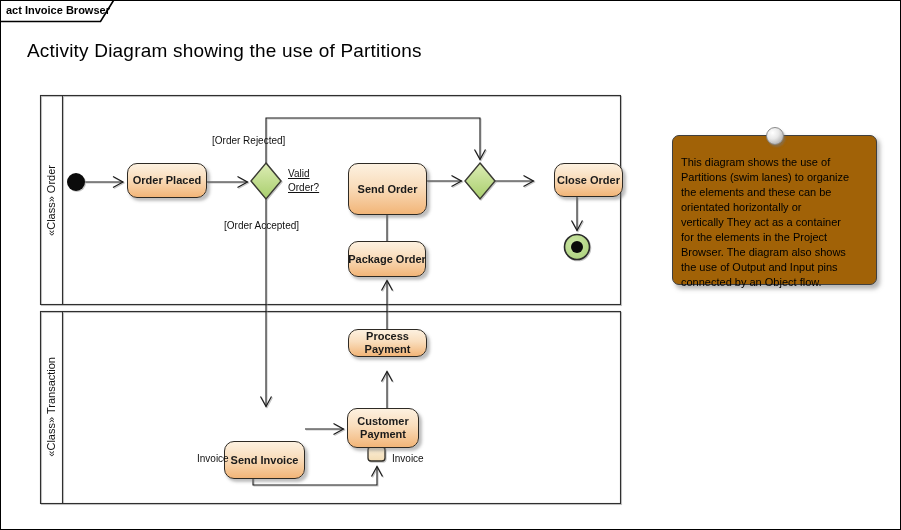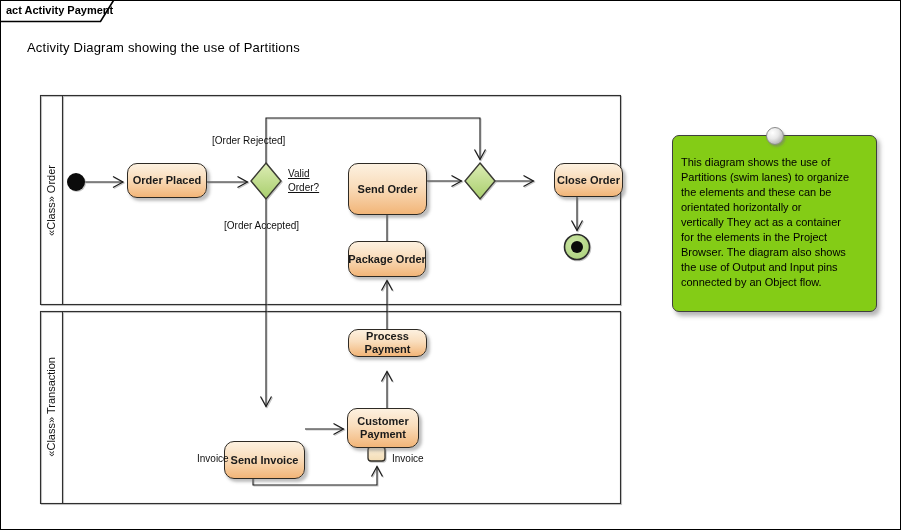--- a/index.html
+++ b/index.html
@@ -5,40 +5,40 @@
   html,body{margin:0;padding:0;background:#fff;}
   .screen{
     position:relative;width:901px;height:530px;background:#ffffff;
     font-family:"Liberation Sans","DejaVu Sans",sans-serif;overflow:hidden;
   }
   .layer{position:absolute;left:0;top:0;}
   .tab-text{
     position:absolute;left:6px;top:4px;font-size:11px;font-weight:bold;color:#000;
   }
   .title{
-    position:absolute;left:27px;top:40px;font-size:13px;color:#000;letter-spacing:.2px;
+    position:absolute;left:27px;top:40px;font-size:19px;color:#000;letter-spacing:.2px;
   }
   .lane-label{
     position:absolute;width:22px;display:flex;align-items:center;justify-content:center;
     font-size:11px;color:#111;
   }
   .lane-label span{writing-mode:vertical-rl;transform:rotate(180deg);white-space:nowrap;}
   .node{
     position:absolute;display:flex;align-items:center;justify-content:center;text-align:center;
     background:linear-gradient(180deg,#FDF1E0 0%,#F9DDBC 45%,#F2B578 100%);
     border:1.5px solid #2e2a24;border-radius:10px;
     font-size:11px;font-weight:bold;color:#1a1a1a;line-height:13px;padding:1px;
     box-shadow:2.5px 3px 3px rgba(110,110,110,.45);
     box-sizing:border-box;
   }
   .one-line{white-space:nowrap;}
   .edge-label{position:absolute;font-size:10px;color:#111;white-space:pre-line;line-height:14px;}
   .note{
-    position:absolute;left:672px;top:135px;width:205px;height:177px;box-sizing:border-box;
-    background:#84cc16;border:1px solid #3f3f3f;border-radius:7px;
+    position:absolute;left:672px;top:135px;width:205px;height:150px;box-sizing:border-box;
+    background:#a16207;border:1px solid #3f3f3f;border-radius:7px;
     box-shadow:3px 3.5px 4px rgba(110,110,110,.5);
   }
   .note-text{
     position:absolute;left:8px;top:19px;right:4px;font-size:11px;line-height:15px;color:#000;
     white-space:pre-line;
   }
   .ball{
     position:absolute;left:calc(50% - 9px);top:-9px;width:18px;height:18px;border-radius:50%;
     background:radial-gradient(circle at 35% 30%,#ffffff 0%,#e8e8e8 40%,#b9b9b9 75%,#9a9a9a 100%);
     border:1px solid #8a8a8a;box-shadow:1.5px 2px 2px rgba(120,120,120,.5);
@@ -103,21 +103,21 @@
 
     <g class="struct">
       <circle cx="577" cy="247" r="12.5" fill="url(#gradFinal)" stroke="#2b2b2b" stroke-width="1.6"></circle>
       <circle cx="577" cy="247" r="6" fill="#0b0b0b"></circle>
     </g>
 
     <rect x="245" y="447" width="17" height="16" rx="3" fill="url(#gradPin)" stroke="#33302a" stroke-width="1.3" class="struct"></rect>
     <rect x="368" y="447" width="17" height="14" rx="3" fill="url(#gradPin)" stroke="#33302a" stroke-width="1.3" class="struct"></rect>
   </svg>
 
-  <div class="tab-text">act Activity Payment</div>
+  <div class="tab-text">act Invoice Browser</div>
   <div class="title">Activity Diagram showing the use of Partitions</div>
 
   <div class="lane-label" style="left:40px;top:95px;height:210px;">
     <span>«Class» Order</span>
   </div>
   <div class="lane-label" style="left:40px;top:311px;height:192px;">
     <span>«Class» Transaction</span>
   </div>
 
   <div class="node one-line" style="left:127px;top:163px;width:80px;height:35px;">Order Placed</div>

